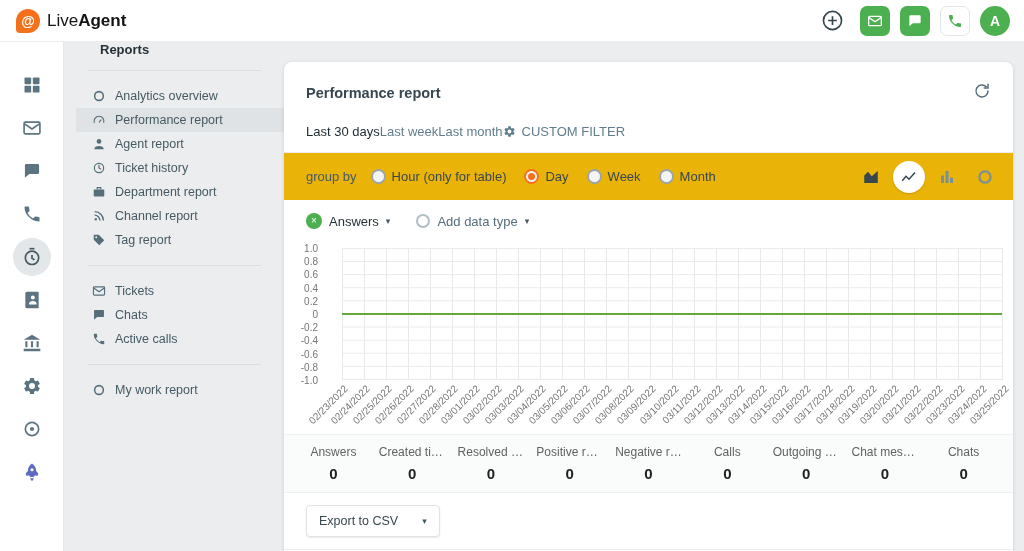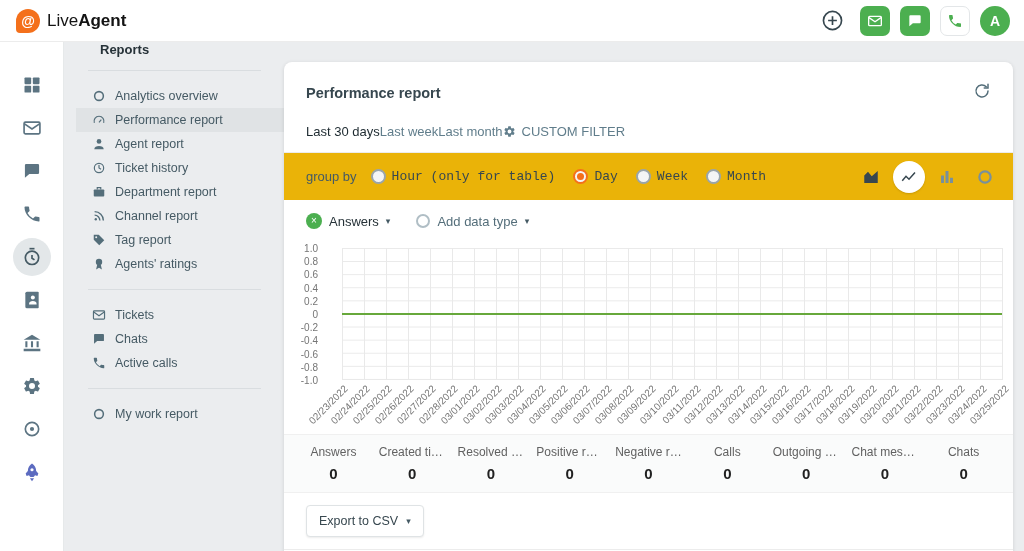--- a/index.html
+++ b/index.html
@@ -49,21 +49,21 @@
   .tab{padding:13px 0;font-size:13px;color:#607d8b;cursor:pointer;display:flex;align-items:center;gap:6px;white-space:nowrap;}
   .tab.active{color:#1d2a30;}
   .tab svg{width:13px;height:13px;}
 
   .toolbar{background:#eab308;display:flex;align-items:center;padding:8px 12px 8px 22px;height:47px;}
   .groupby-label{font-size:13px;color:#455a64;margin-right:14px;}
   .radio-opt{display:flex;align-items:center;gap:6px;margin-right:18px;cursor:pointer;}
   .radio{width:15px;height:15px;border:2px solid #9aa5aa;border-radius:50%;position:relative;flex-shrink:0;background:#f4f5f6;}
   .radio.checked{border-color:#f4701b;}
   .radio.checked::after{content:"";position:absolute;inset:2px;border-radius:50%;background:#f4701b;}
-  .radio-label{font-size:13px;color:#37474f;white-space:nowrap;font-family:Liberation Mono, monospace;}
+  .radio-label{font-size:13px;color:#37474f;white-space:nowrap;}
   .view-icons{margin-left:auto;display:flex;align-items:center;gap:6px;}
   .view-btn{width:32px;height:32px;border-radius:50%;border:none;background:none;display:flex;align-items:center;justify-content:center;color:#78909c;cursor:pointer;}
   .view-btn svg{width:18px;height:18px;}
   .view-btn.dark{color:#37474f;}
   .view-btn.active{background:#fff;color:#37474f;box-shadow:0 1px 2px rgba(0,0,0,.15);}
 
   .chips{display:flex;align-items:center;gap:26px;padding:13px 22px 9px;}
   .chip{display:flex;align-items:center;gap:7px;cursor:pointer;}
   .chip-x{width:16px;height:16px;border-radius:50%;background:#4caf50;color:#fff;font-size:10px;line-height:1;display:flex;align-items:center;justify-content:center;}
   .chip-label{font-size:13px;color:#263238;}
@@ -87,21 +87,21 @@
   .x-axis{flex:1;position:relative;height:50px;}
   .x-label{position:absolute;top:3px;left:calc(var(--i)*100%/30);font-size:10px;color:#757575;white-space:nowrap;transform-origin:0 0;transform:rotate(-45deg) translateX(-100%);}
 
   
   .stats{display:flex;background:#fafbfb;border-top:1px solid #f0f0f0;border-bottom:1px solid #f0f0f0;padding:10px;margin-top:4px;}
   .stat{flex:1;min-width:0;text-align:center;}
   .stat-label{font-size:12px;color:#616161;white-space:nowrap;overflow:hidden;text-overflow:ellipsis;padding:0 6px;}
   .stat-value{font-size:15px;font-weight:bold;color:#212121;margin-top:6px;}
 
   .export-row{padding:12px 22px 6px;}
-  .export-btn{display:flex;align-items:center;gap:8px;background:#fff;border:1px solid #dfe3e5;border-radius:4px;padding:8px 12px;font-size:12.5px;color:#37474f;box-shadow:0 1px 2px rgba(0,0,0,.08);cursor:pointer;font-family:inherit;}
+  .export-btn{display:flex;align-items:center;gap:24px;background:#fff;border:1px solid #dfe3e5;border-radius:4px;padding:8px 12px;font-size:12.5px;color:#37474f;box-shadow:0 1px 2px rgba(0,0,0,.08);cursor:pointer;font-family:inherit;}
 
   .table-head{display:flex;border-top:1px solid #ececec;padding:9px 22px 12px;gap:6px;margin-top:6px;}
 </style>
 </head>
 <body>
 
 <header class="topbar">
   <a class="logo">
     <span class="logo-mark">@</span>
     <span class="logo-text"><span>Live</span><b>Agent</b></span>
@@ -242,27 +242,20 @@
           <path d="M4.5 10.5a9 9 0 0 1 9 9M4.5 4.5a15 15 0 0 1 15 15"></path>
         </svg>
         <span class="si-label">Channel report</span>
       </div>
     <div class="side-item">
         <svg viewBox="0 0 24 24" fill="currentColor">
           <path d="M3 3h8.6L21 12.4 12.4 21 3 11.6z"></path>
           <circle cx="7.2" cy="7.2" r="1.7" fill="#ebedef"></circle>
         </svg>
         <span class="si-label">Tag report</span>
-      </div>
-    <div class="side-item">
-        <svg viewBox="0 0 24 24" fill="currentColor">
-          <circle cx="12" cy="8.5" r="5.5"></circle>
-          <path d="M9 13l-2 8.5 5-3 5 3-2-8.5z"></path>
-        </svg>
-        <span class="si-label">Agents' ratings</span>
       </div>
 
     <div class="side-divider"></div>
 
     <div class="side-item">
         <svg viewBox="0 0 24 24" fill="none" stroke="currentColor" stroke-width="2">
           <rect x="2.5" y="5" width="19" height="14" rx="1.5"></rect>
           <path d="M3 7l9 6.2L21 7"></path>
         </svg>
         <span class="si-label">Tickets</span>

